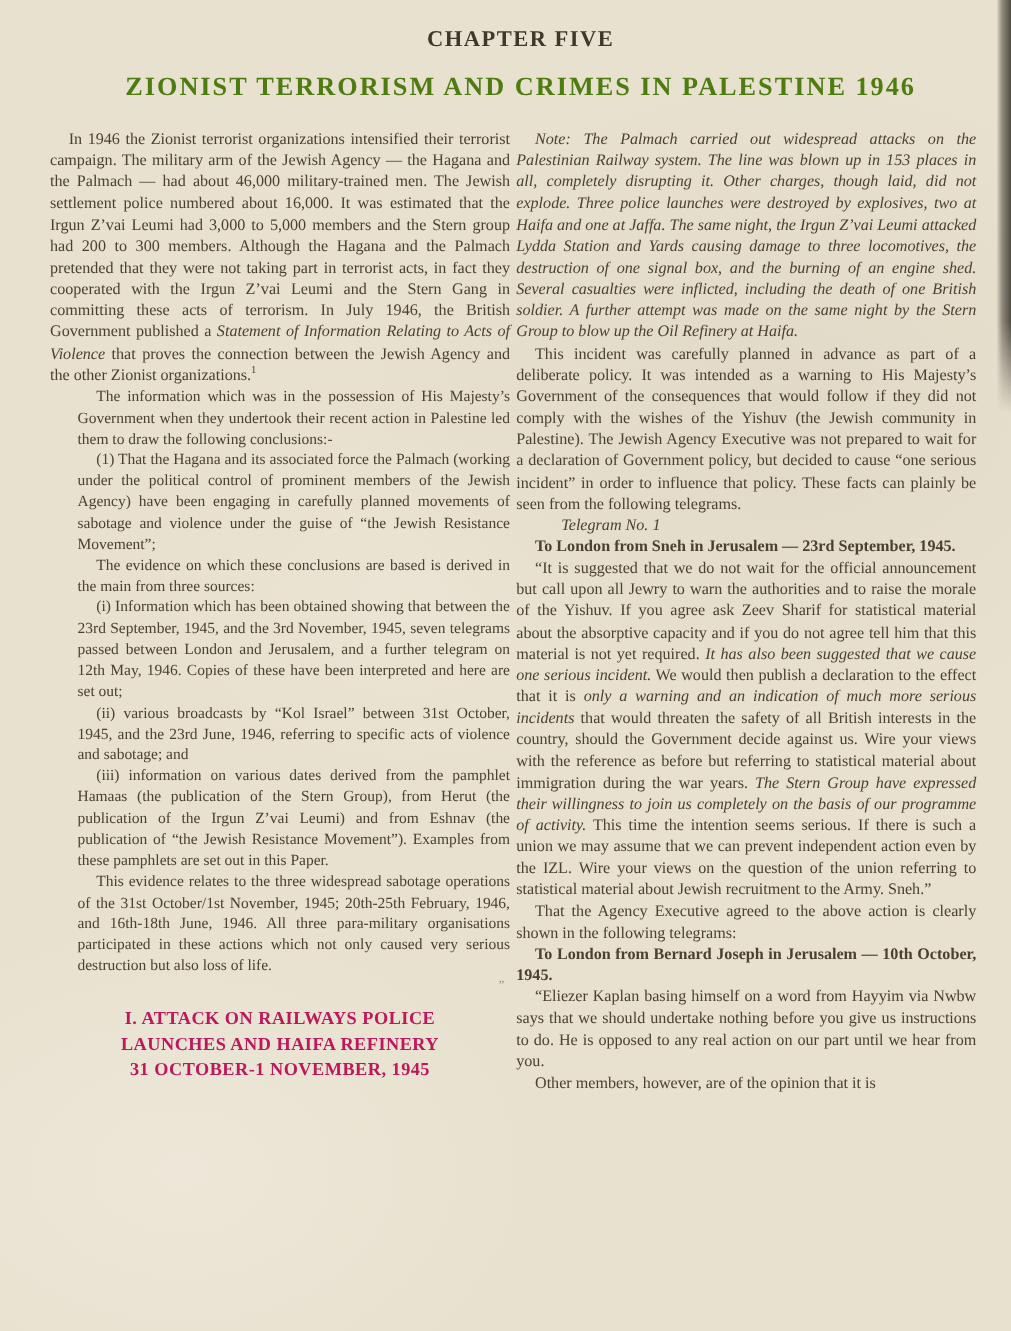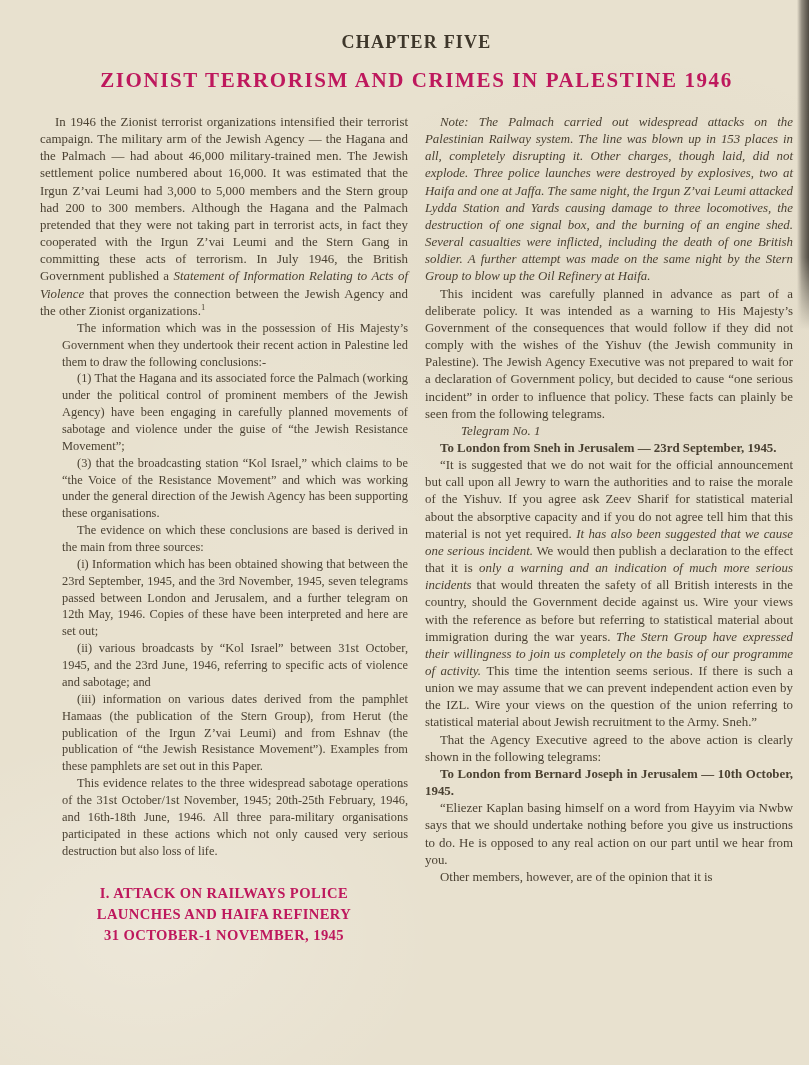--- a/index.html
+++ b/index.html
@@ -17,28 +17,28 @@
   .edge-shadow{
     position:absolute;top:0;right:0;width:12px;height:330px;
     background:linear-gradient(to right, rgba(72,67,58,0) 0%, rgba(72,67,58,.55) 40%, rgba(66,62,54,.92) 100%);
     -webkit-mask-image:linear-gradient(to bottom, #000 78%, transparent 100%);
     mask-image:linear-gradient(to bottom, #000 78%, transparent 100%);
   }
   .margin-artifact{
     position:absolute;left:399px;top:783px;font-size:10px;color:rgba(74,65,50,.55);
   }
   h1.chapter{
-    margin:24px 0 0;text-align:center;font-size:18px;font-weight:bold;
+    margin:13px 0 0;text-align:center;font-size:18px;font-weight:bold;
     letter-spacing:1.2px;color:#3e372b;font-family:Liberation Serif, serif;
   }
   h2.title{
     margin:15px 0 0;text-align:center;font-size:21px;font-weight:bold;
-    letter-spacing:1.6px;color:#be185d;
+    letter-spacing:1.6px;color:#4d7c0f;
   }
-  .columns{display:flex;gap:17px;margin-top:21px;align-items:flex-start;}
+  .columns{display:flex;gap:5px;margin-top:21px;align-items:flex-start;}
   .col{width:368px;}
   p{margin:0;text-align:justify;font-size:12.9px;line-height:1.33;color:#4a4132;}
   p.indent{text-indent:15px;}
   p.quote{margin-left:22px;font-size:12.4px;line-height:1.36;}
   p.gap-top{}
   p.gap-top-lg{margin-top:24px;}
   p.section-heading{
     text-align:center;font-weight:bold;font-size:14.6px;line-height:1.42;
     white-space:pre-line;letter-spacing:.4px;color:#be185d;text-indent:0;
   }
@@ -55,21 +55,20 @@
   <span class="margin-artifact">”</span>
 
   <h1 class="chapter">CHAPTER FIVE</h1>
   <h2 class="title">ZIONIST TERRORISM AND CRIMES IN PALESTINE 1946</h2>
 
   <div class="columns">
     <div class="col" id="col-left">
         <p class="indent"><span>In 1946 the Zionist terrorist organizations intensified their terrorist campaign. The military arm of the Jewish Agency — the Hagana and the Palmach — had about 46,000 military-trained men. The Jewish settlement police numbered about 16,000. It was estimated that the Irgun Z’vai Leumi had 3,000 to 5,000 members and the Stern group had 200 to 300 members. Although the Hagana and the Palmach pretended that they were not taking part in terrorist acts, in fact they cooperated with the Irgun Z’vai Leumi and the Stern Gang in committing these acts of terrorism. In July 1946, the British Government published a </span><span class="it">Statement of Information Relating to Acts of Violence</span><span> that proves the connection between the Jewish Agency and the other Zionist organizations.</span><sup>1</sup></p>
         <p class="quote indent gap-top"><span>The information which was in the possession of His Majesty’s Government when they undertook their recent action in Palestine led them to draw the following conclusions:-</span></p>
         <p class="quote indent"><span>(1) That the Hagana and its associated force the Palmach (working under the political control of prominent members of the Jewish Agency) have been engaging in carefully planned movements of sabotage and violence under the guise of “the Jewish Resistance Movement”;</span></p>
-        <p class="quote indent"><span>(3) that the broadcasting station “Kol Israel,” which claims to be “the Voice of the Resistance Movement” and which was working under the general direction of the Jewish Agency has been supporting these organisations.</span></p>
         <p class="quote indent"><span>The evidence on which these conclusions are based is derived in the main from three sources:</span></p>
         <p class="quote indent"><span>(i) Information which has been obtained showing that between the 23rd September, 1945, and the 3rd November, 1945, seven telegrams passed between London and Jerusalem, and a further telegram on 12th May, 1946. Copies of these have been interpreted and here are set out;</span></p>
         <p class="quote indent"><span>(ii) various broadcasts by “Kol Israel” between 31st October, 1945, and the 23rd June, 1946, referring to specific acts of violence and sabotage; and</span></p>
         <p class="quote indent"><span>(iii) information on various dates derived from the pamphlet Hamaas (the publication of the Stern Group), from Herut (the publication of the Irgun Z’vai Leumi) and from Eshnav (the publication of “the Jewish Resistance Movement”). Examples from these pamphlets are set out in this Paper.</span></p>
         <p class="quote indent"><span>This evidence relates to the three widespread sabotage operations of the 31st October/1st November, 1945; 20th-25th February, 1946, and 16th-18th June, 1946. All three para-military organisations participated in these actions which not only caused very serious destruction but also loss of life.</span></p>
         <p class="section-heading gap-top-lg"><span>I. ATTACK ON RAILWAYS POLICE
 LAUNCHES AND HAIFA REFINERY
 31 OCTOBER-1 NOVEMBER, 1945</span></p>
       </div>
     <div class="col" id="col-right">

